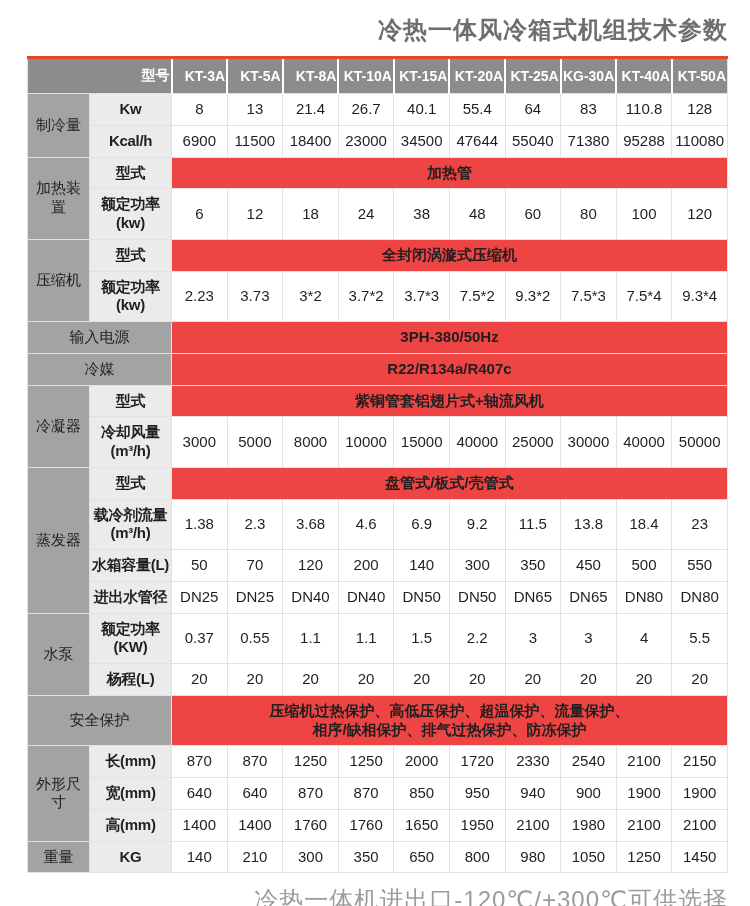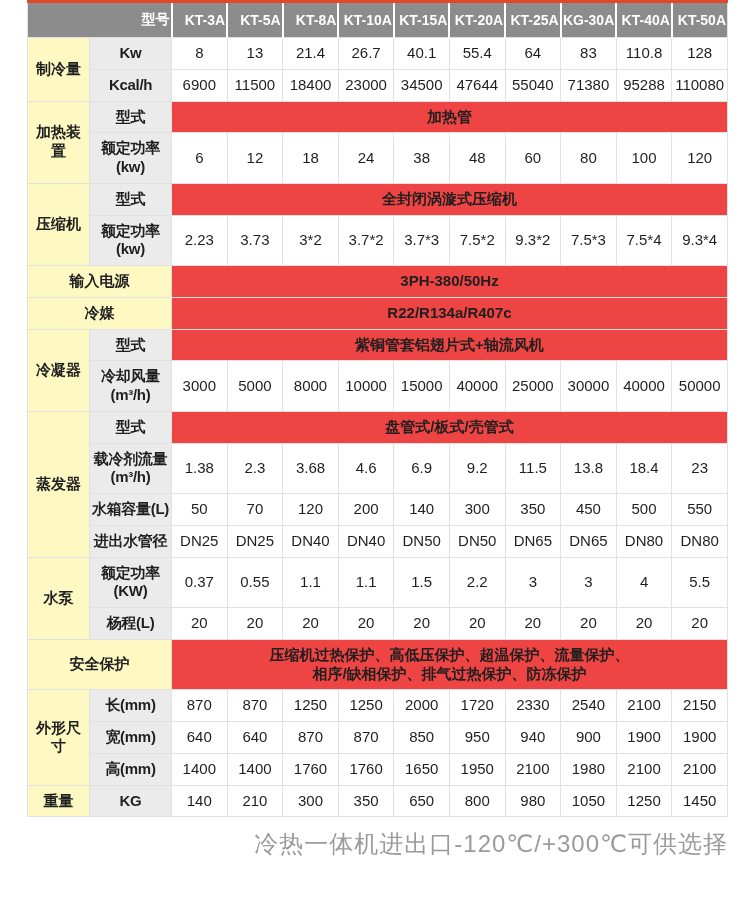--- a/index.html
+++ b/index.html
@@ -24,33 +24,34 @@
     background:#8c8c8c; color:#ffffff; font-size:14px; font-weight:bold;
     padding:8px 1px; text-align:right; border-left:2px solid #ffffff;
     overflow:hidden; white-space:nowrap;
   }
   table.spec th:first-child { border-left:none; }
   table.spec td {
     border:1px solid #e1e1e1; text-align:center; vertical-align:middle;
     font-size:15px; color:#1f1f1f; padding:6px 1px; line-height:1.25;
     overflow:hidden;
   }
-  td.cat  { background:#fef9c3; font-weight:700; font-size:14px; color:#2a2a2a; }
+  td.cat  { background:#a3a3a3; font-weight:400; font-size:14px; color:#2a2a2a; }
   td.sub  { background:#ebebeb; font-weight:600; font-size:13px; color:#2a2a2a; padding:6px 2px; letter-spacing:-0.3px; }
   td.spanv{ background:#ef4444; font-weight:600; font-size:14px; color:#2a2a2a; }
   td.val  { background:#ffffff; }
   .footer {
     margin:10px 22px 0 27px; text-align:right;
     color:#9b9b9b; font-size:24px; line-height:1.45; letter-spacing:1px;
   }
 </style>
 </head>
 <body>
 
 <div class="page">
+  <div class="title">冷热一体风冷箱式机组技术参数</div>
 
   <div class="table-wrap">
     <table class="spec">
       <colgroup>
         <col style="width:62px">
           <col style="width:82px">
         <col>
           <col>
           <col>
           <col>

